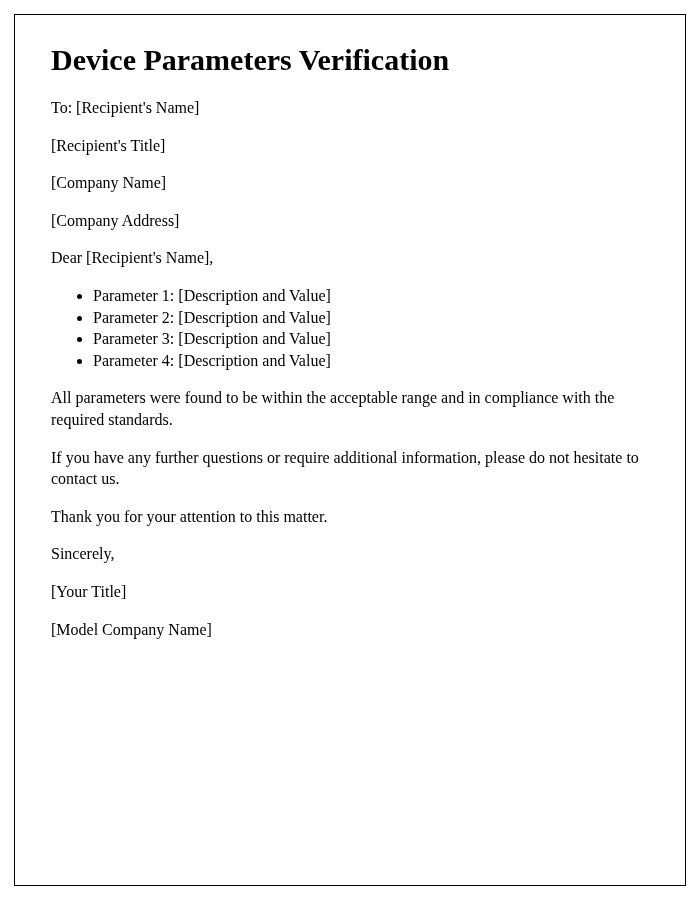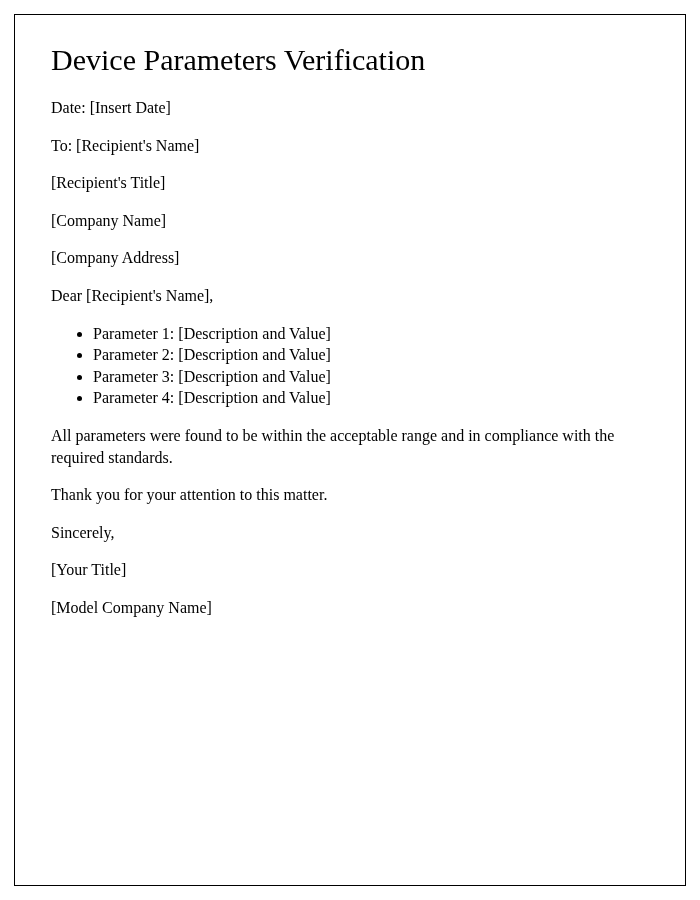--- a/index.html
+++ b/index.html
@@ -15,21 +15,21 @@
       padding: 14px;
     }
     .document {
       border: 1px solid #000000;
       width: 100%;
       height: 100%;
       padding: 24px 36px;
     }
     h1 {
       font-size: 30px;
-      font-weight: normal;
+      font-weight: bold;
       margin-bottom: 20px;
       margin-top: 4px;
     }
     p {
       font-size: 16px;
       margin-bottom: 16px;
       line-height: 1.35;
     }
     ul {
       margin-left: 42px;
@@ -40,38 +40,38 @@
       line-height: 1.35;
       list-style-type: disc;
     }
   </style>
 </head>
 <body>
 
 <div class="document">
   <h1>Device Parameters Verification</h1>
 
-  <p>Date: [Insert Date]</p>
   <p>To: [Recipient's Name]</p>
   <p>[Recipient's Title]</p>
   <p>[Company Name]</p>
   <p>[Company Address]</p>
 
   <p>Dear [Recipient's Name],</p>
 
 
   <ul>
     <li>Parameter 1: [Description and Value]</li>
     <li>Parameter 2: [Description and Value]</li>
     <li>Parameter 3: [Description and Value]</li>
     <li>Parameter 4: [Description and Value]</li>
   </ul>
 
   <p>All parameters were found to be within the acceptable range and in compliance with the required standards.</p>
 
+  <p>If you have any further questions or require additional information, please do not hesitate to contact us.</p>
 
   <p>Thank you for your attention to this matter.</p>
 
   <p>Sincerely,</p>
 
   <p>[Your Title]</p>
   <p>[Model Company Name]</p>
 </div>
 
 </body></html>

